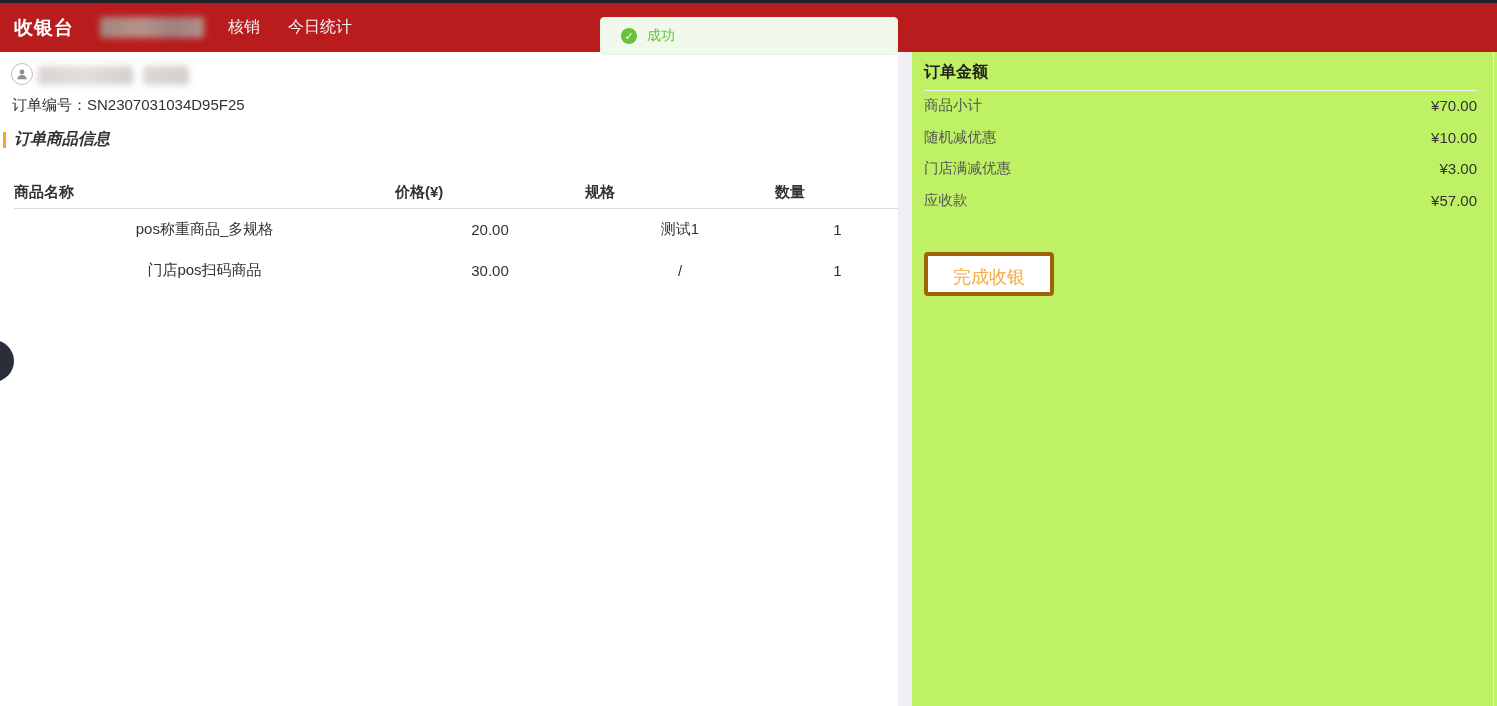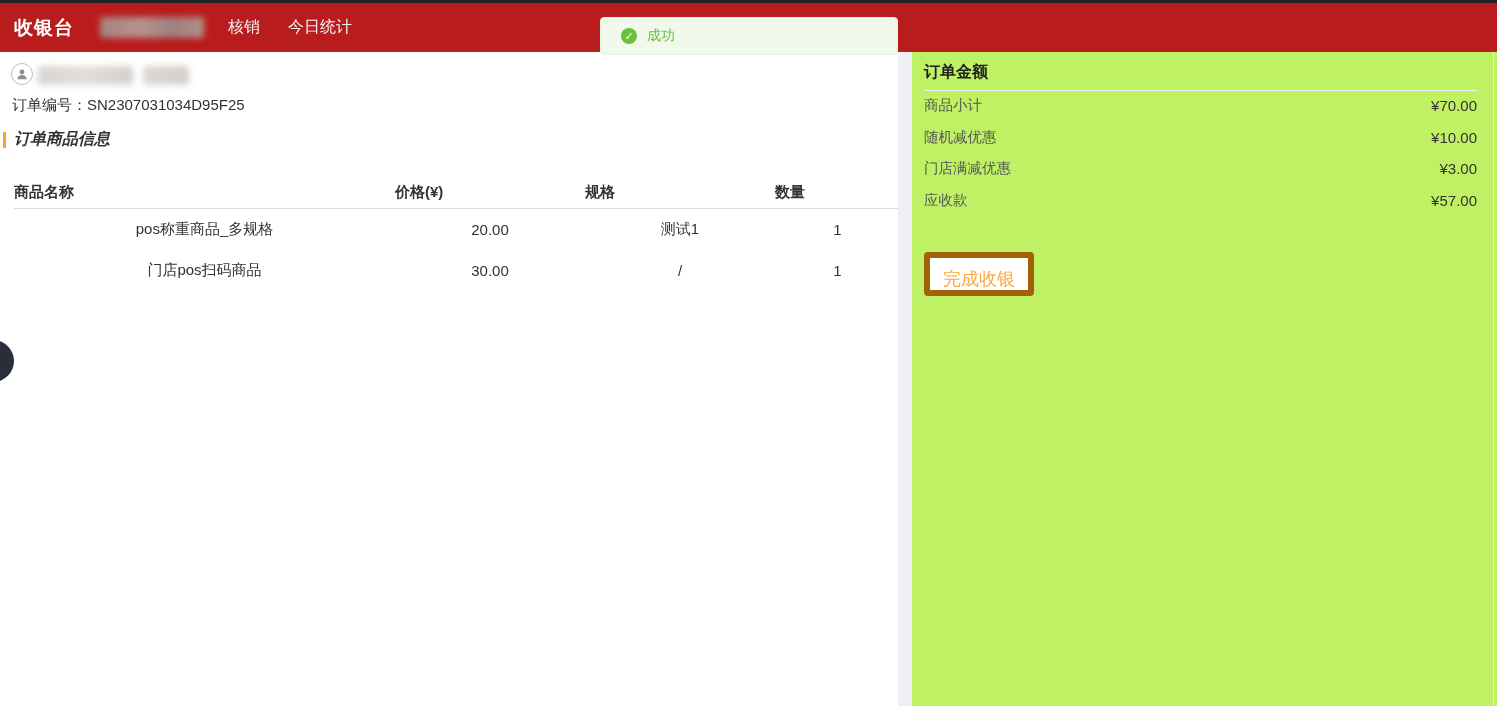--- a/index.html
+++ b/index.html
@@ -105,22 +105,22 @@
   .summary-divider {
     position: absolute; left: 12px; top: 38px; width: 553px; height: 1px; background: #f0f0f0;
   }
   .summary-rows { position: absolute; left: 12px; top: 38px; width: 553px; }
   .s-row {
     height: 31.5px; display: flex; align-items: center; justify-content: space-between;
   }
   .s-label { font-size: 14.5px; color: #555; }
   .s-value { font-size: 15px; color: #333; }
   .checkout-btn {
-    position: absolute; left: 12px; top: 200px; width: 110px; height: 44px;
-    background: #ffffff; border: 6px solid #a16207; border-radius: 4px;
+    position: absolute; left: 12px; top: 200px; width: 130px; height: 44px;
+    background: #ffffff; border: 4px solid #a16207; border-radius: 4px;
     color: #f7a93f; font-size: 18px; font-family: "Liberation Sans", sans-serif;
     cursor: pointer; line-height: 42px; text-align: center;
   }
 
   
   .right-edge-line {
     position: absolute; right: 3px; top: 52px; width: 1px; height: 654px; background: #ececec;
   }
 
   

